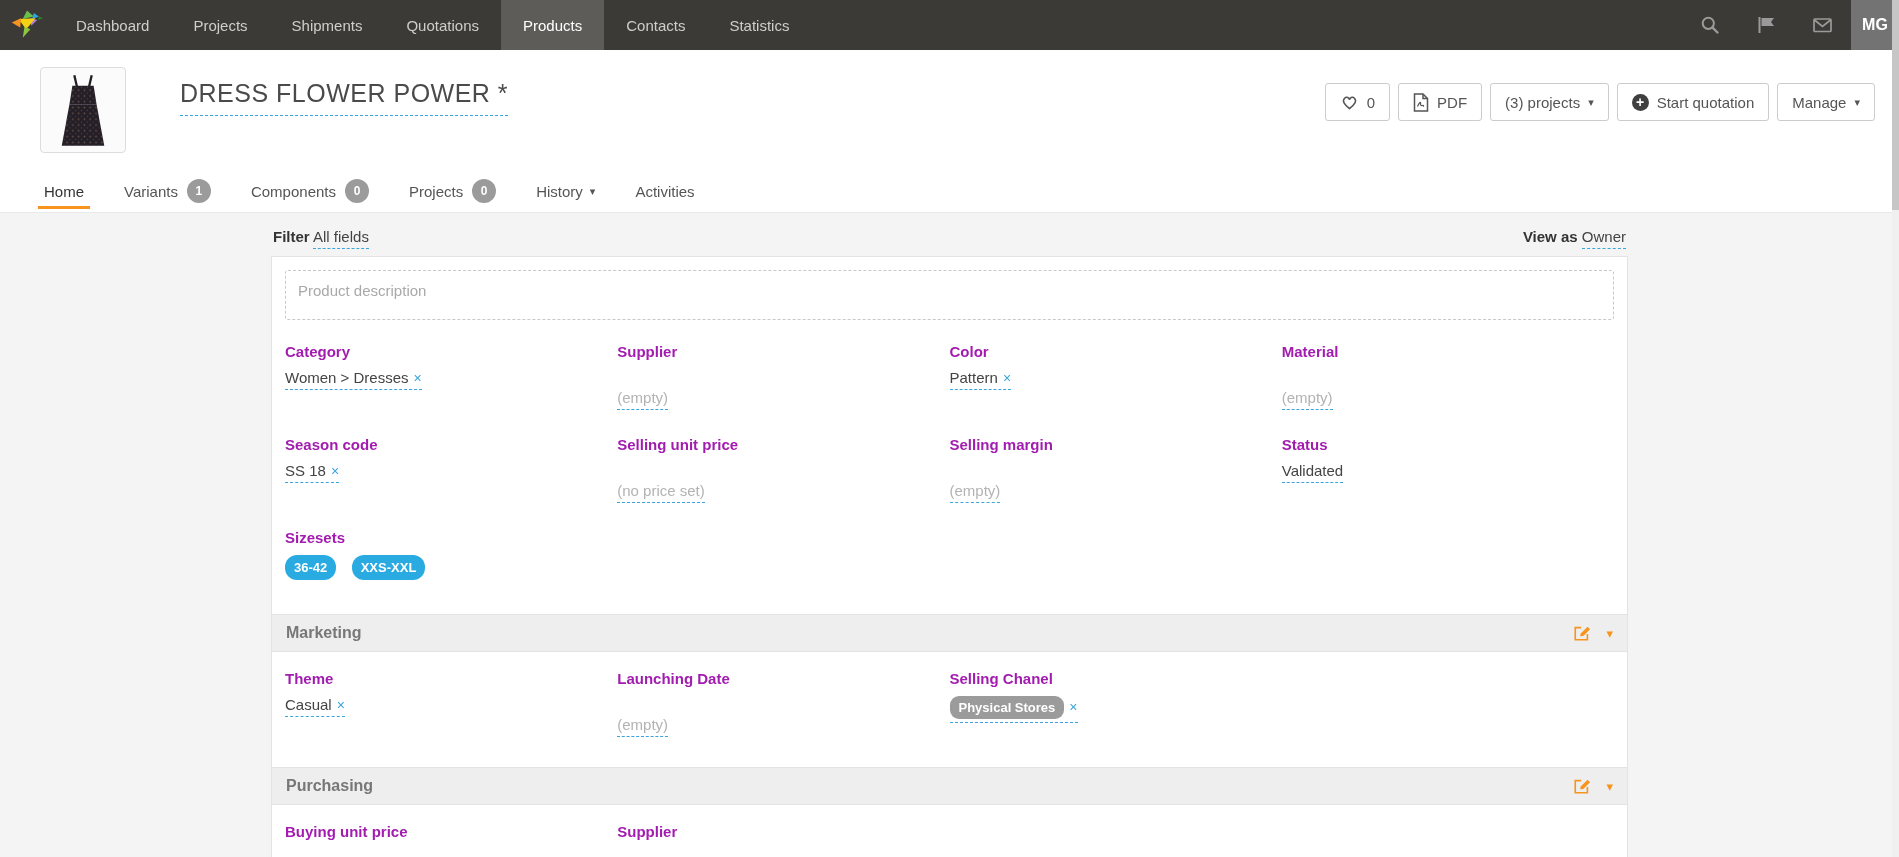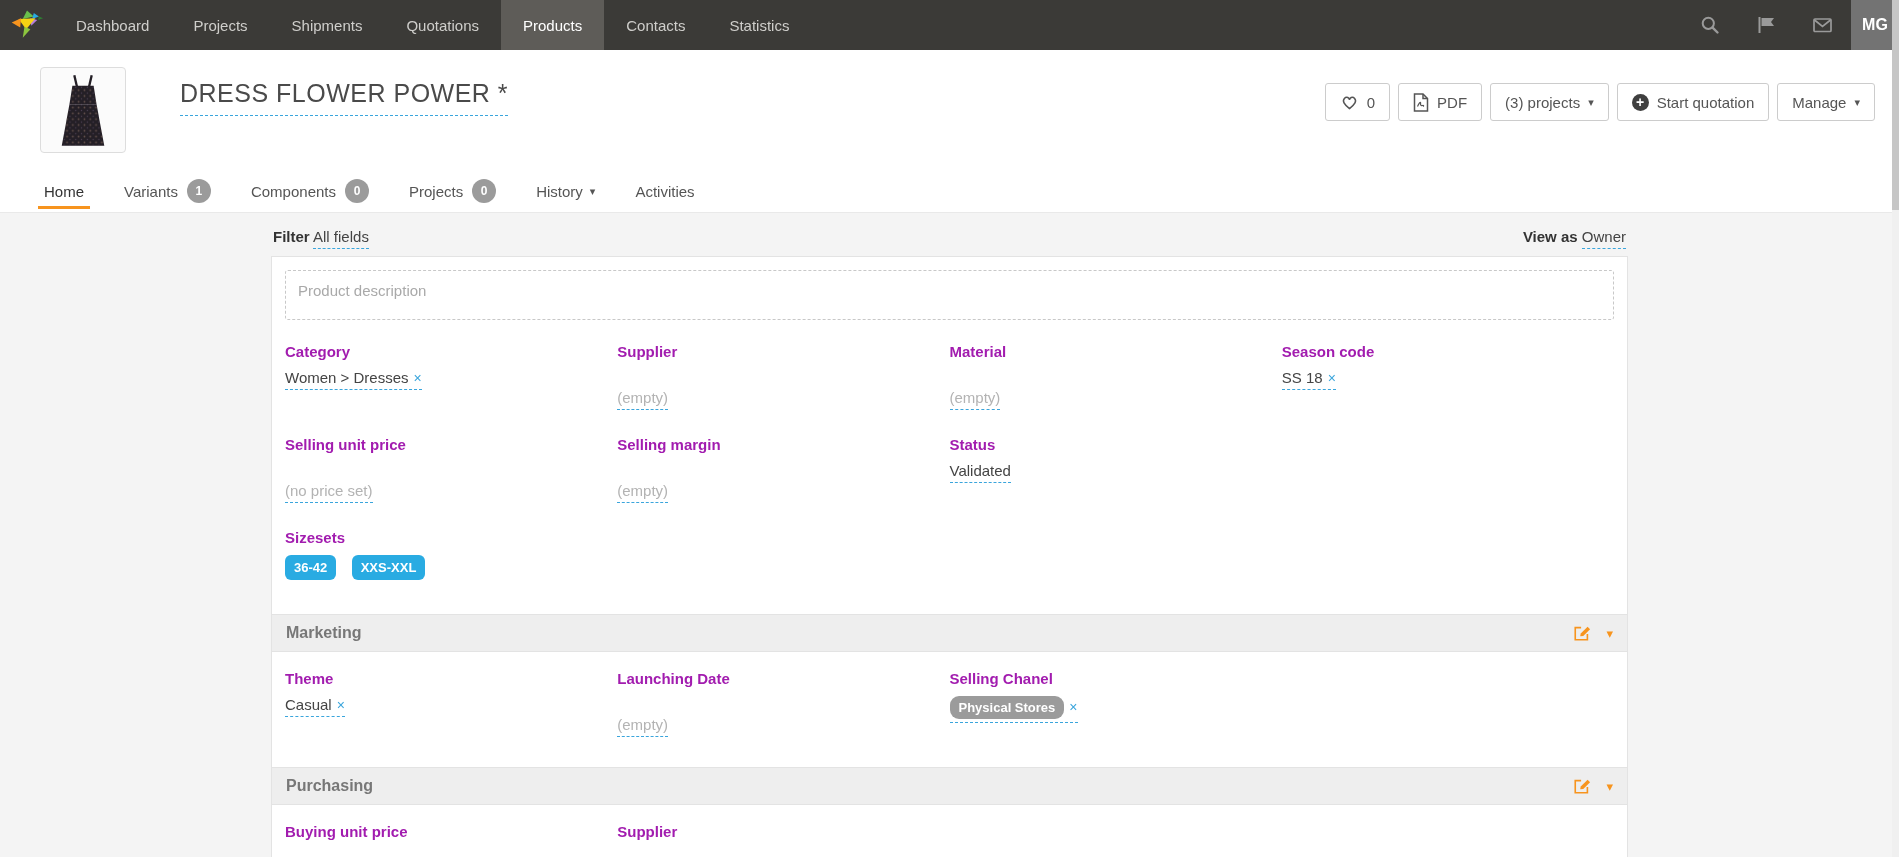--- a/index.html
+++ b/index.html
@@ -100,21 +100,21 @@
   .cell { margin-bottom:26px; padding-right:20px; }
   .flabel { font-size:15px; font-weight:bold; color:#a21caf; margin-bottom:9px; }
   .uline {
     display:inline-block; font-size:15px; color:#444;
     border-bottom:1px dashed #3aa5dc; padding-bottom:3px; cursor:pointer;
   }
   .uline.empty { color:#b3b3b3;margin-top:20px; }
   .x { color:#3aa5dc; font-size:14px; margin-left:5px; }
   .size-badge {
     display:inline-block; background:#29abe2; color:#fff; font-size:13px; font-weight:bold;
-    padding:5px 9px; border-radius:6px; margin-right:11px; cursor:pointer;
+    padding:5px 9px; border-radius:12px; margin-right:11px; cursor:pointer;
   }
   .gray-badge {
     display:inline-block; background:#9b9b9b; color:#fff; font-size:13px; font-weight:bold;
     padding:4px 9px; border-radius:9px;
   }
 
   .section-bar {
     background:#eeeeee; border-top:1px solid #e3e3e3; border-bottom:1px solid #e3e3e3;
     height:38px; display:flex; align-items:center; padding:0 14px; margin-top:4px;
   }
@@ -282,20 +282,24 @@
     <div class="fields-grid">
       <div class="cell">
         <div class="flabel">Category</div>
         <span class="uline"><span>Women &gt; Dresses</span><span class="x">×</span></span>
       </div>
       <div class="cell">
         <div class="flabel">Supplier</div>
         <span class="uline empty"><span>(empty)</span></span>
       </div>
       <div class="cell">
+        <div class="flabel">Color</div>
+        <span class="uline"><span>Pattern</span><span class="x">×</span></span>
+      </div>
+      <div class="cell">
         <div class="flabel">Material</div>
         <span class="uline empty"><span>(empty)</span></span>
       </div>
 
       <div class="cell">
         <div class="flabel">Season code</div>
         <span class="uline"><span>SS 18</span><span class="x">×</span></span>
       </div>
       <div class="cell">
         <div class="flabel">Selling unit price</div>

